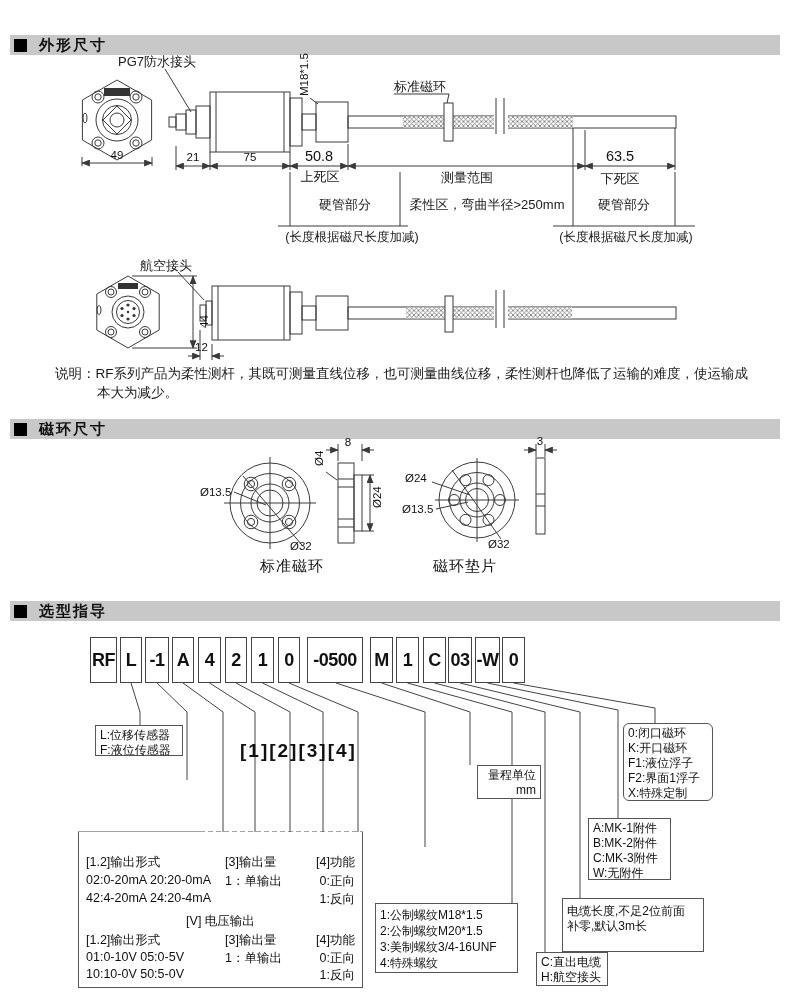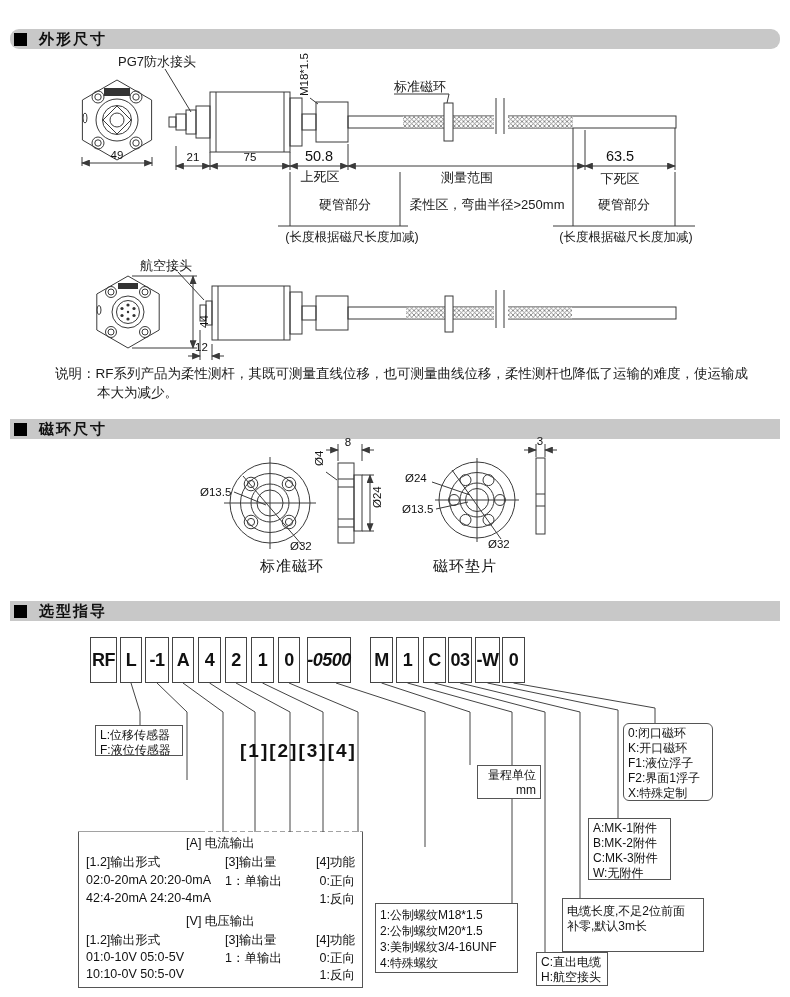--- a/index.html
+++ b/index.html
@@ -226,21 +226,21 @@
       <polyline points="434.5,683 545,712 545,952"></polyline>
       <polyline points="460,683 580,712 580,898"></polyline>
       <polyline points="487.5,683 618,710 618,818"></polyline>
       <polyline points="513.5,683 655,708 655,723"></polyline>
       <line x1="78" y1="832" x2="200" y2="832"></line>
       <line x1="200" y1="832" x2="363" y2="832" stroke-dasharray="5,3"></line>
       <line x1="78" y1="910" x2="363" y2="910"></line>
     </g>
   </svg>
 
-  <div class="secbar" style="top:29px;border-radius:9px;">
+  <div class="secbar" style="top:35px;">
     <div class="sq"></div>
     <div class="sectitle">外形尺寸</div>
   </div>
   <div class="secbar" style="top:419px;">
     <div class="sq"></div>
     <div class="sectitle">磁环尺寸</div>
   </div>
   <div class="secbar" style="top:601px;">
     <div class="sq"></div>
     <div class="sectitle">选型指导</div>
@@ -283,37 +283,36 @@
   <div class="cap" style="left:422px;top:557px;width:86px;text-align:center;">磁环垫片</div>
 
   <div class="cbox" style="left:90px;width:27px;">RF</div>
   <div class="cbox" style="left:120px;width:22px;">L</div>
   <div class="cbox" style="left:145px;width:24px;">-1</div>
   <div class="cbox" style="left:172px;width:22px;">A</div>
   <div class="cbox" style="left:198px;width:23px;">4</div>
   <div class="cbox" style="left:225px;width:22px;">2</div>
   <div class="cbox" style="left:251px;width:23px;">1</div>
   <div class="cbox" style="left:278px;width:22px;">0</div>
-  <div class="cbox" style="left:307px;width:44px;font-style:italic;">-0500</div>
+  <div class="cbox" style="left:307px;width:56px;">-0500</div>
   <div class="cbox" style="left:370px;width:23px;">M</div>
   <div class="cbox" style="left:396px;width:23px;">1</div>
   <div class="cbox" style="left:423px;width:23px;">C</div>
   <div class="cbox" style="left:448px;width:24px;">03</div>
   <div class="cbox" style="left:475px;width:25px;">-W</div>
   <div class="cbox" style="left:502px;width:23px;">0</div>
 
   <div class="brackets" style="left:240px;top:740px;">[1][2][3][4]</div>
 
   <div class="abox" style="left:95px;top:725px;width:88px;height:31px;">
     <div>L:位移传感器</div>
     <div>F:液位传感器</div>
   </div>
 
   <div class="obox">
-    <div class="ot" style="top:3px;left:0;width:100%;text-align:center;">[A] 电流输出</div>
     <div class="ot" style="top:22px;left:7px;">[1.2]输出形式</div>
     <div class="ot" style="top:22px;left:146px;">[3]输出量</div>
     <div class="ot" style="top:22px;right:7px;">[4]功能</div>
     <div class="ot" style="top:41px;left:7px;">02:0-20mA 20:20-0mA</div>
     <div class="ot" style="top:41px;left:146px;">1：单输出</div>
     <div class="ot" style="top:41px;right:7px;">0:正向</div>
     <div class="ot" style="top:59px;left:7px;">42:4-20mA 24:20-4mA</div>
     <div class="ot" style="top:59px;right:7px;">1:反向</div>
     <div class="ot" style="top:81px;left:0;width:100%;text-align:center;">[V] 电压输出</div>
     <div class="ot" style="top:100px;left:7px;">[1.2]输出形式</div>

